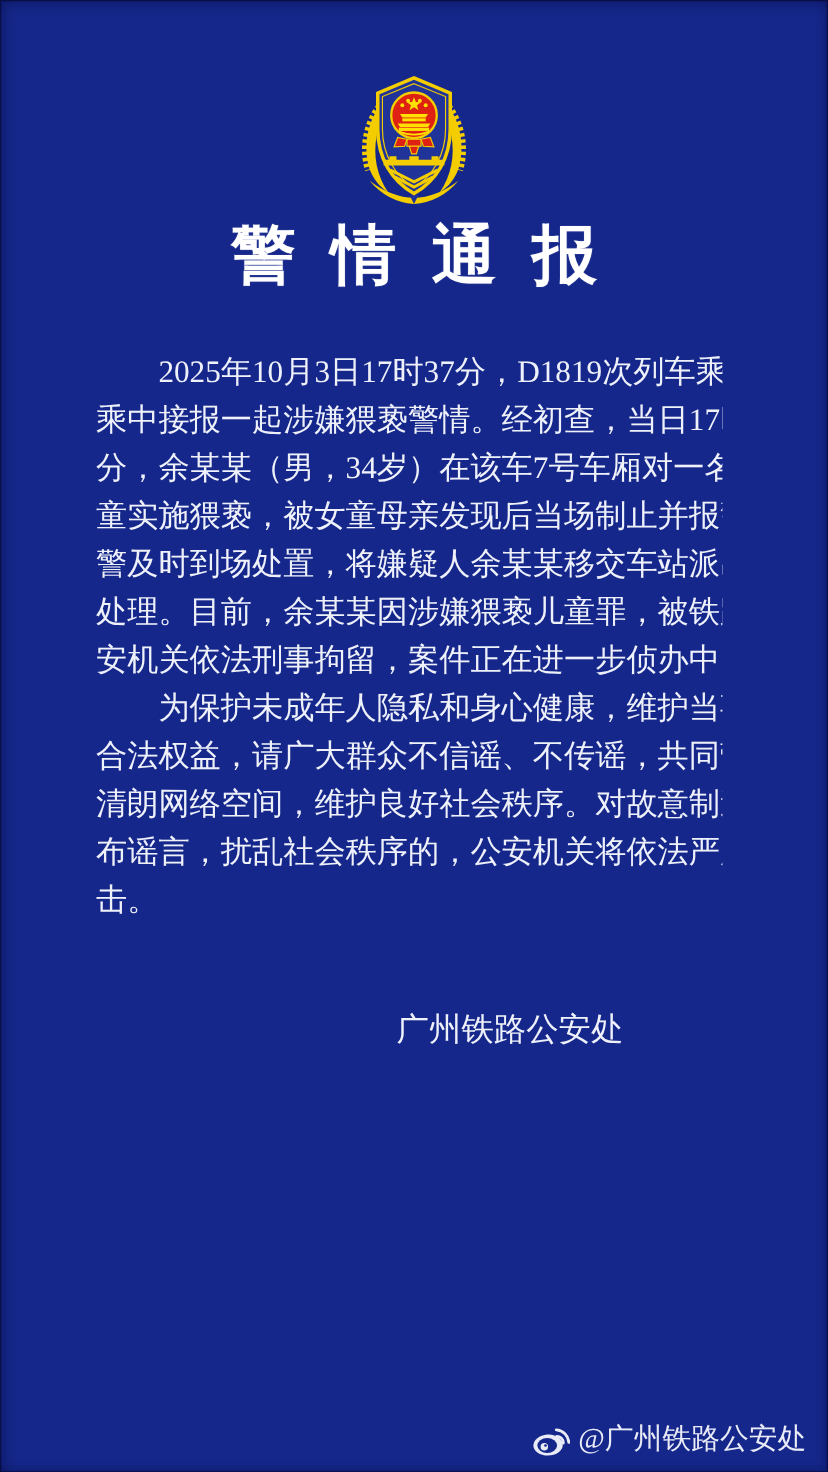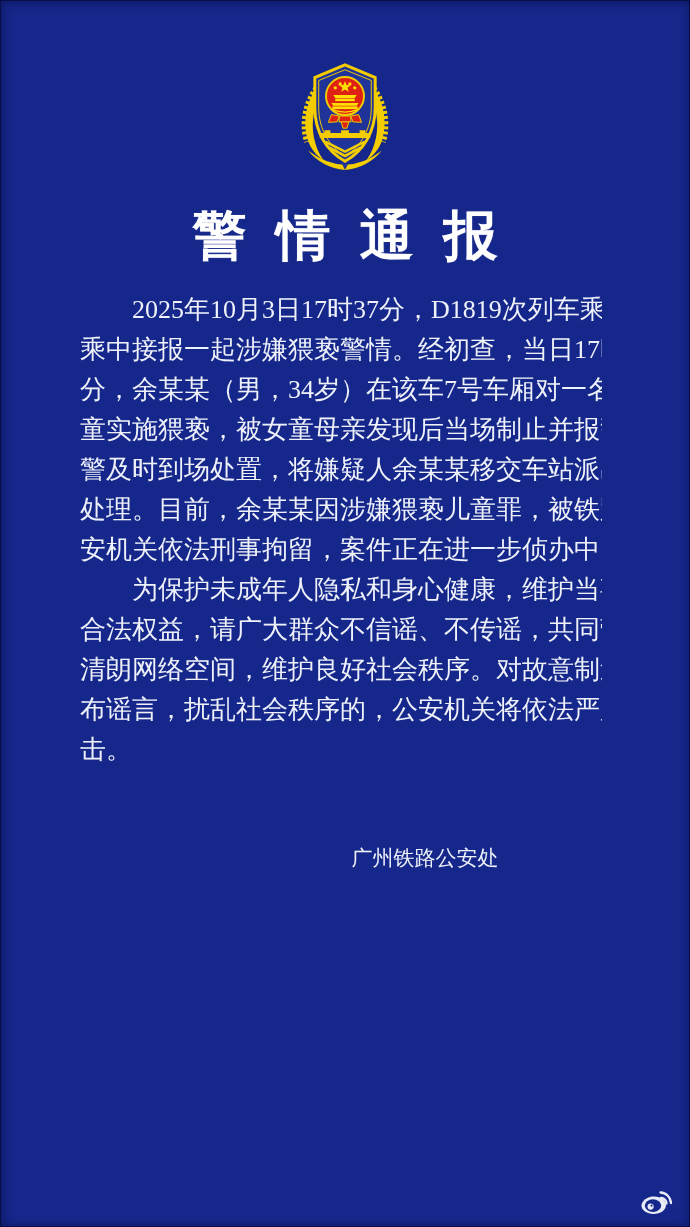--- a/index.html
+++ b/index.html
@@ -12,41 +12,41 @@
     position:relative;width:690px;height:1227px;overflow:hidden;
     background:var(--bg,#15278a);
     box-shadow:inset 0 0 0 1px rgba(0,0,25,.45), inset 4px 4px 10px rgba(0,0,40,.28), inset -3px -3px 8px rgba(0,0,40,.22);
   }
   .emblem{
     position:absolute;top:61px;left:50%;transform:translateX(-50%);
     width:104px;height:112px;
   }
   .emblem svg{width:100%;height:100%;display:block;}
   .title{
-    position:absolute;top:204px;left:0;width:100%;margin:0;
+    position:absolute;top:181px;left:0;width:100%;margin:0;
     text-align:center;color:var(--title,#fff);
     font-size:54px;font-weight:bold;line-height:1.2;
     letter-spacing:0.55em;text-indent:0.55em;
     text-shadow:0 0 1px rgba(255,255,255,.4);
   }
   .body-text{
     position:absolute;top:290px;left:80px;width:522px;
     color:var(--text,#eef1fa);
     font-size:26px;line-height:40px;
   }
   .line{
     height:40px;overflow:hidden;white-space:nowrap;
     text-align:justify;text-align-last:justify;
   }
   .line.first{text-indent:2em;}
   .line.last{text-align-last:left;}
   .signature{
     position:absolute;top:836px;left:300px;width:250px;
     color:var(--text,#eef1fa);text-align:center;
-    font-size:21px;line-height:45px;
+    font-size:27px;line-height:45px;
   }
   .watermark{
     position:absolute;right:18px;bottom:12px;
     display:flex;align-items:center;gap:7px;
     color:#f2f4fb;font-size:24px;line-height:30px;
     opacity:.96;
   }
   .wb-icon{width:32px;height:28px;display:inline-block;}
   .wb-icon svg{width:100%;height:100%;display:block;}
 </style>
@@ -121,15 +121,16 @@
     <span class="wb-icon">
       <svg viewBox="0 0 32 28" xmlns="http://www.w3.org/2000/svg">
         <path d="M13,9.5 C6.5,10 1.5,14.2 1.5,18.6 C1.5,23.6 7,27 13.5,27 C20.5,27 26,23 26,18 C26,13.8 20.8,9 13,9.5 Z" fill="#f2f4fb"></path>
         <ellipse cx="13" cy="18.6" rx="8.2" ry="6.3" fill="#15278a"></ellipse>
         <circle cx="10.6" cy="19.6" r="3.1" fill="#f2f4fb"></circle>
         <circle cx="11.6" cy="18.6" r="1.1" fill="#15278a"></circle>
         <path d="M21,11 a5.5,5.5 0 0 1 5.5,5.5" fill="none" stroke="#f2f4fb" stroke-width="2.3" stroke-linecap="round"></path>
         <path d="M20.5,5.5 a11,11 0 0 1 10.5,10.5" fill="none" stroke="#f2f4fb" stroke-width="2.3" stroke-linecap="round"></path>
       </svg>
     </span>
+    <span>@广州铁路公安处</span>
   </div>
 
 </div>
 
 </body></html>

